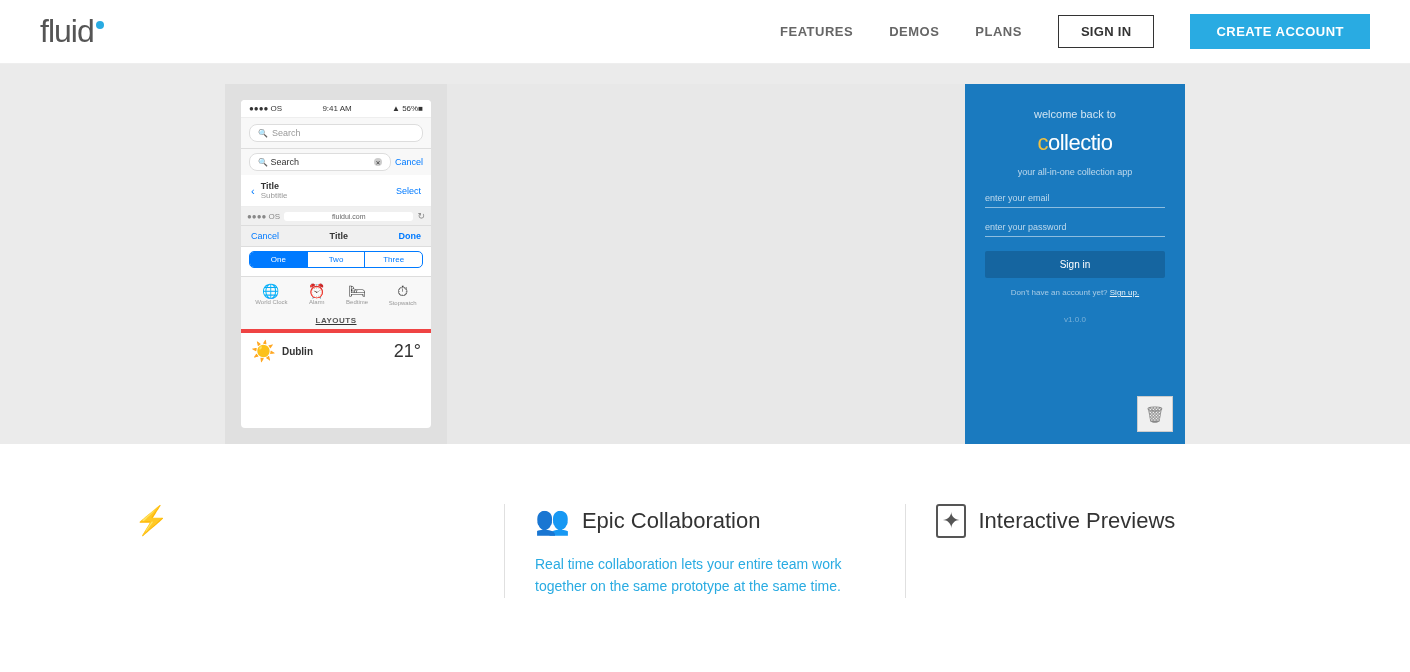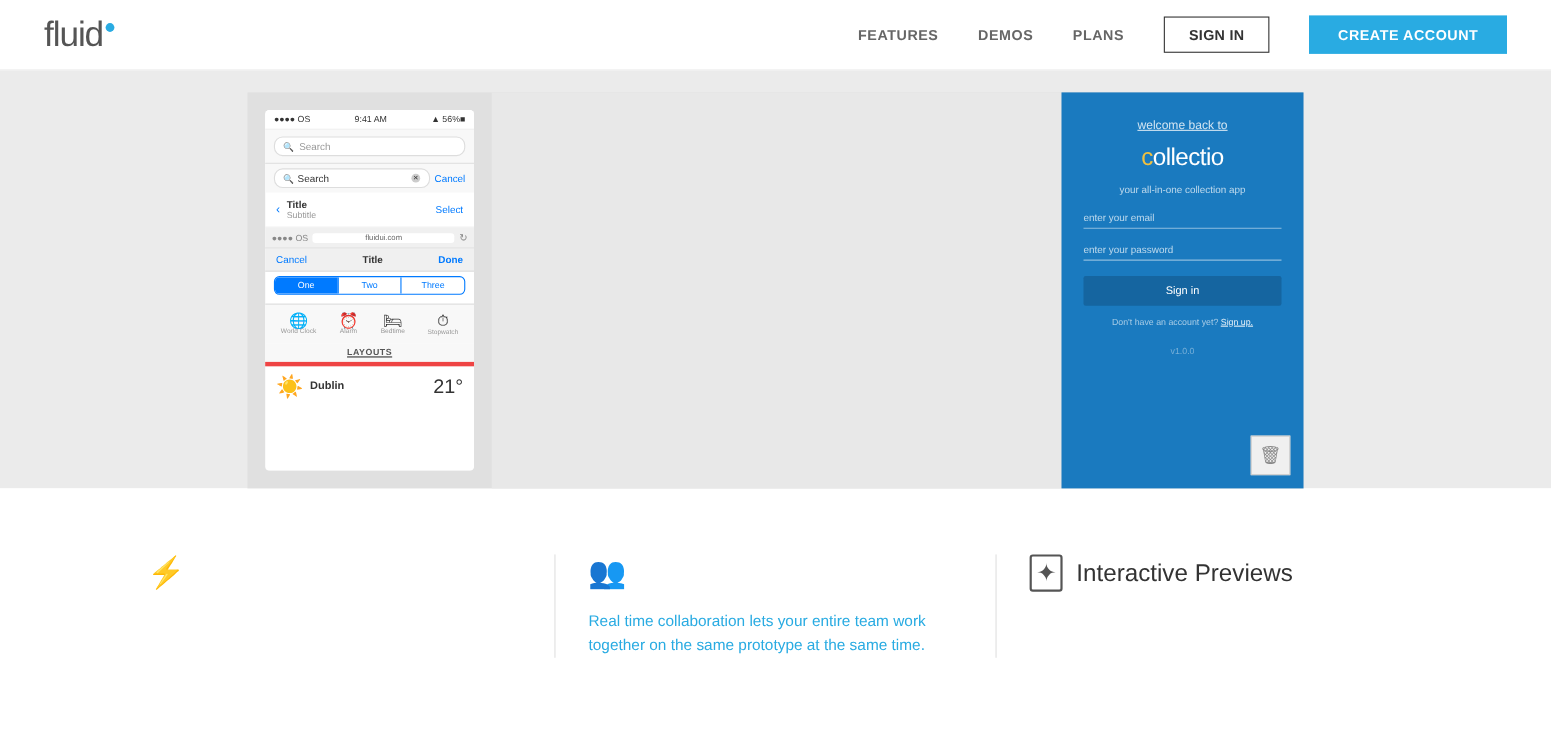--- a/index.html
+++ b/index.html
@@ -173,21 +173,20 @@
       flex-direction: column;
       align-items: center;
       padding: 24px 20px;
       gap: 10px;
     }
 
     .collectio-welcome {
       font-size: 11px;
       color: rgba(255,255,255,0.8);
       text-align: center;
-      text-decoration: underline;
     }
 
     .collectio-title {
       font-size: 22px;
       color: #fff;
       font-weight: 300;
       letter-spacing: -0.5px;
     }
 
     .collectio-title .c-letter {
@@ -518,20 +517,21 @@
     <div class="feature-header">
       <span class="feature-icon">⚡</span>
     </div>
   </div>
 
   <div class="feature-divider"></div>
 
   <div class="feature-item">
     <div class="feature-header">
       <span class="feature-icon">👥</span>
+      <span class="feature-title">Epic Collaboration</span>
     </div>
     <p class="feature-desc">Real time collaboration lets your entire team work together on the same prototype at the same time.</p>
   </div>
 
   <div class="feature-divider"></div>
 
   <div class="feature-item">
     <div class="feature-header">
       <span style="font-size:22px;color:#555;border:2px solid #555;padding:2px 4px;border-radius:3px;">✦</span>
       <span class="feature-title">Interactive Previews</span>

